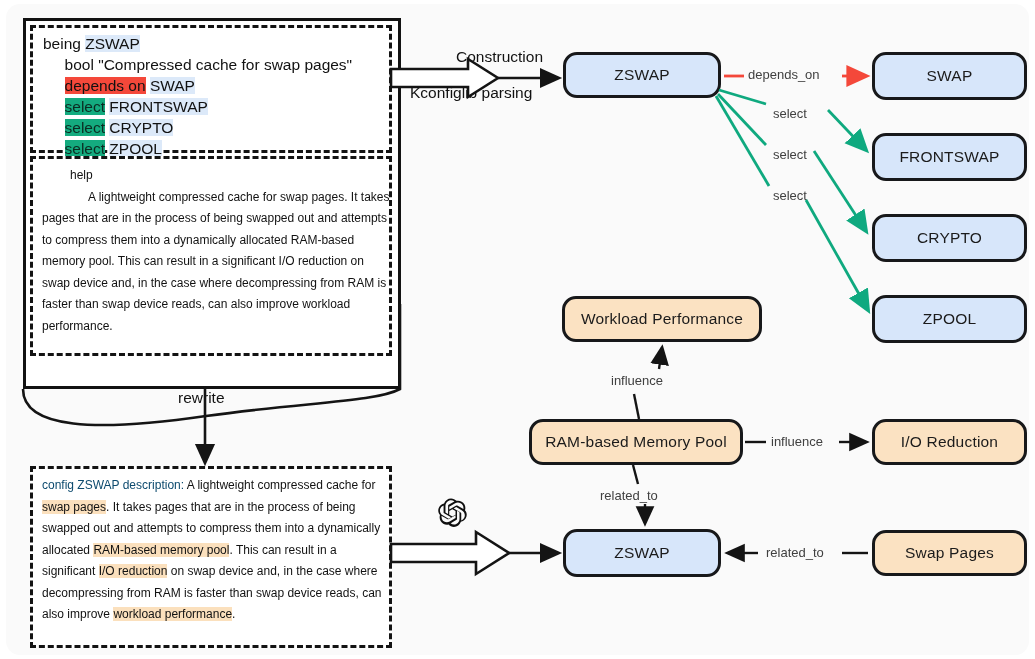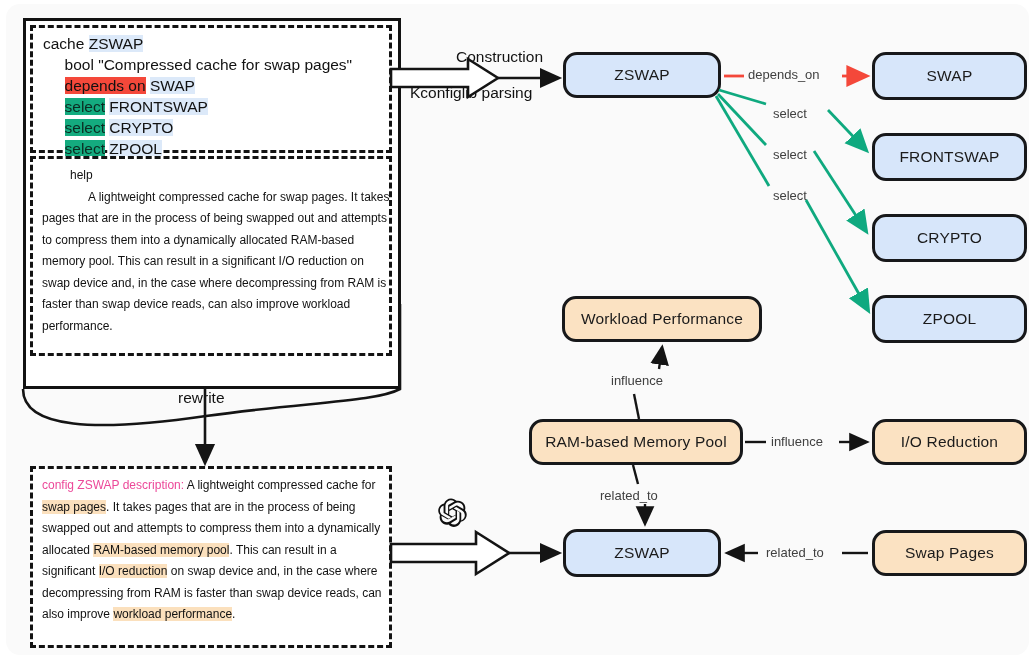--- a/index.html
+++ b/index.html
@@ -33,21 +33,21 @@
   .codeblock{
     position:absolute;left:10px;top:5px;right:8px;
     font-family:"Liberation Sans","DejaVu Sans",sans-serif;
     font-size:15.5px;line-height:21px;color:#121212;
     white-space:pre;
   }
   .hl-blue{background:#dce9f9;}
   .hl-red{background:#f4483a;color:#111;margin-top:48px;}
   .hl-green{background:#14ab7f;color:#0b2c22;}
   .hl-orange{background:#fbe0bd;}
-  .teal-text{color:#ec4899;}
+  .teal-text{color:#0c4a6e;}
 
   .prose{
     position:absolute;left:9px;top:6px;width:348px;
     font-size:12px;line-height:21.5px;color:#121212;
     text-align:left;
   }
   .prose .indent{display:inline-block;width:46px;}
   .prose .indent2{display:inline-block;width:28px;}
 
   
@@ -77,21 +77,21 @@
   svg.layer{position:absolute;left:0;top:0;width:1035px;height:659px;pointer-events:none;}
 </style>
 </head>
 <body>
 
 <div id="card">
 
   <div id="solid-box"></div>
 
   <div class="dashed" id="panel-config">
-    <div class="codeblock"><span>cache</span> <span class="hl-blue">ZSWAP</span>
+    <div class="codeblock"><span>being</span> <span class="hl-blue">ZSWAP</span>
      <span>bool "Compressed cache for swap pages"</span>
      <span class="hl-red">depends on</span> <span class="hl-blue">SWAP</span>
      <span class="hl-green">select</span> <span class="hl-blue">FRONTSWAP</span>
      <span class="hl-green">select</span> <span class="hl-blue">CRYPTO</span>
      <span class="hl-green">select</span> <span class="hl-blue">ZPOOL</span></div>
   </div>
 
   <div class="dashed" id="panel-help">
     <div class="prose"><span class="indent2"></span><span>help</span><br><span class="indent"></span><span>A lightweight compressed cache for swap pages.  It takes pages that are in the process of being swapped out and attempts to compress them into a dynamically allocated RAM-based memory pool. This can result in a significant I/O reduction on swap device and, in the case where decompressing from RAM is faster than swap device reads, can also improve workload performance.</span></div>
   </div>

